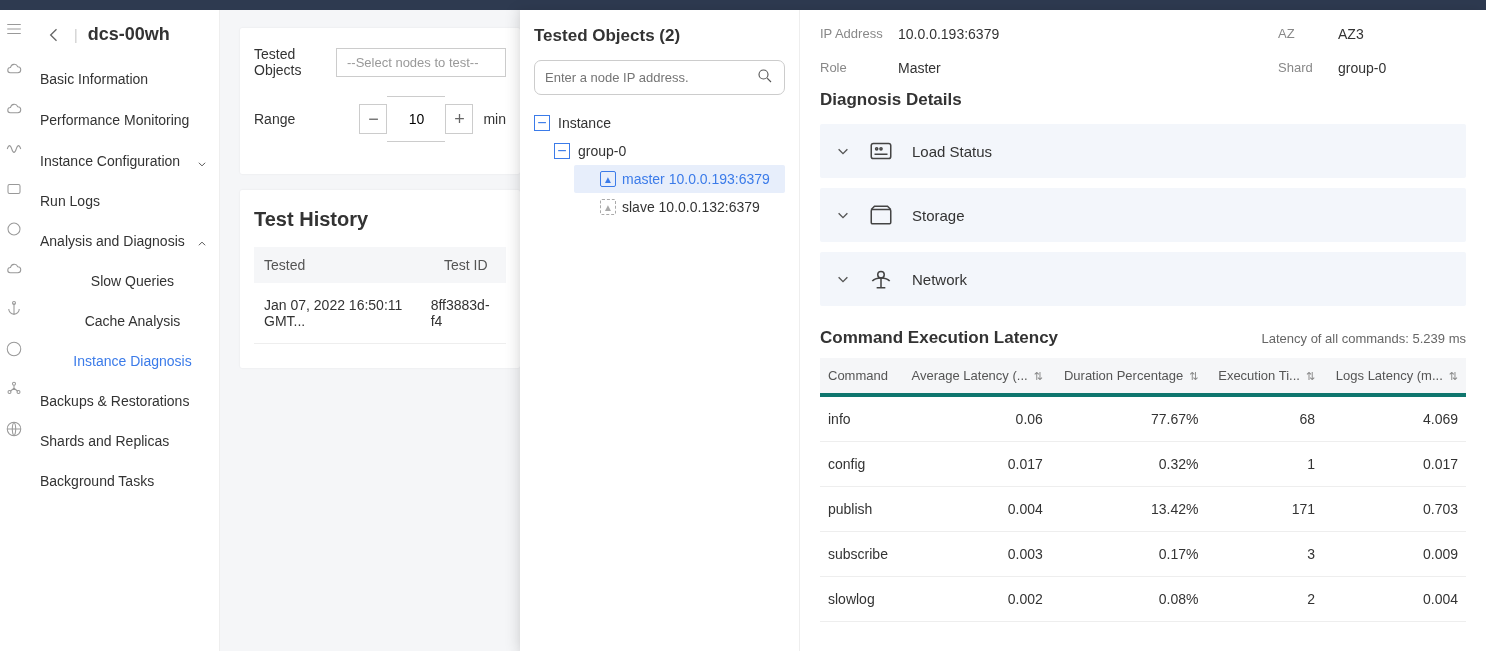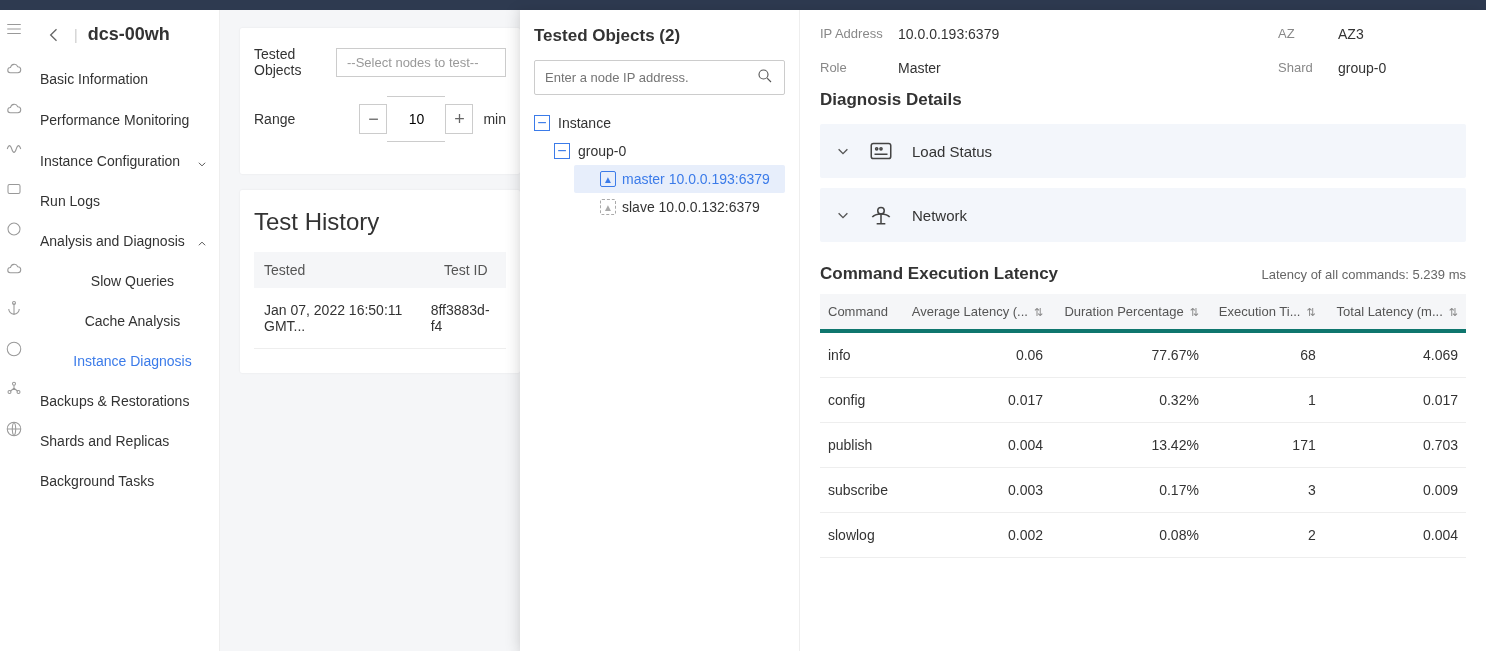--- a/index.html
+++ b/index.html
@@ -20,29 +20,29 @@
 .nav-item .caret { width:10px; height:10px; }
 .maincol { background:#f5f6f8; flex: 0 0 310px; padding:12px 0 0 0; overflow:hidden; position:relative; }
 .card { background:#fff; margin: 6px 10px 16px 20px; border-radius:2px; box-shadow: 0 0 2px rgba(0,0,0,.08); padding:18px 14px 24px 14px; }
 .row { display:flex; align-items:center; margin-bottom:18px; }
 .row .label { width:120px; color:#333; }
 .select { border:1px solid #ccc; padding:6px 10px; color:#999; min-width:170px; font-size:13px; }
 .stepper { display:flex; align-items:center; }
 .stepper button { width:28px; height:30px; border:1px solid #ccc; background:#fff; cursor:pointer; font-size:18px; color:#666; display:flex; align-items:center; justify-content:center; }
 .stepper input { width:58px; height:46px; border:1px solid #ccc; border-left:0; border-right:0; text-align:center; font-size:14px; }
 .stepper .unit { margin-left:10px; color:#333; }
-.card h3 { font-size:24px; font-weight:400; margin-bottom:16px; color:#333; }
+.card h3 { font-size:20px; font-weight:700; margin-bottom:16px; color:#333; }
 .th-row { display:flex; background:#f5f6f8; padding:10px 10px; color:#555; font-weight:500;}
 .th-row .c1{ width:180px; }
 .tr-row { display:flex; padding:14px 10px; border-bottom:1px solid #eee; color:#333; }
 .tr-row .c1{ width:180px; }
 .panel { position:fixed; top:10px; right:0; bottom:0; left:520px; background:#fff; display:flex; box-shadow:-4px 0 12px rgba(0,0,0,.1); }
 .tree { width:280px; padding:16px 14px; border-right:1px solid #eee; }
 .tree h3 { font-size:17px; font-weight:600; margin-bottom:14px; }
-.search { display:flex; align-items:center; border:1px solid #ccc; padding:6px 10px; border-radius:2px; margin-bottom:14px; }
+.search { display:flex; align-items:center; border:1px solid #ccc; padding:6px 10px; border-radius:7px; margin-bottom:14px; }
 .search input { border:0; outline:0; flex:1; font-size:13px; color:#333; }
 .tnode { display:flex; align-items:center; gap:8px; padding:6px 0; }
 .tnode .box { width:16px; height:16px; border:1px solid #3b7be9; display:flex; align-items:center; justify-content:center; color:#3b7be9; font-size:16px; line-height:1; cursor:pointer; }
 .tnode.leaf { padding-left:26px; gap:6px;}
 .tnode.leaf .nodeicon { width:16px; height:16px; border:1px solid #3b7be9; border-radius:2px; display:inline-flex; align-items:center; justify-content:center; font-size:10px; color:#3b7be9; }
 .tnode.leaf.selected { background:#e7eefb; border-radius:2px; }
 .tnode.leaf.selected span { color:#3b7be9; }
 .tnode.leaf.dim .nodeicon { border-style:dashed; border-color:#aaa; color:#aaa; }
 .tree .children { margin-left:20px; border-left: none; }
 .details { flex:1; padding:16px 20px; overflow-y:auto; }
@@ -255,40 +255,50 @@
               <circle cx="12" cy="10" r="1"></circle>
               <path d="M6 15h12"></path>
             </svg></span>
         <span class="alabel">Load Status</span>
       </div>
       <div class="accordion">
         <span class="chev"><svg class="chev-down" viewBox="0 0 16 16">
               <path d="M3 6l5 5 5-5"></path>
             </svg></span>
         <span class="aicon"><svg viewBox="0 0 24 24" width="26" height="26" fill="none" stroke="#444" stroke-width="1.4">
+              <path d="M3 7l3-3h12l3 3"></path>
+              <rect x="3" y="7" width="18" height="13" rx="1"></rect>
+            </svg></span>
+        <span class="alabel">Storage</span>
+      </div>
+      <div class="accordion">
+        <span class="chev"><svg class="chev-down" viewBox="0 0 16 16">
+              <path d="M3 6l5 5 5-5"></path>
+            </svg></span>
+        <span class="aicon"><svg viewBox="0 0 24 24" width="26" height="26" fill="none" stroke="#444" stroke-width="1.4">
               <circle cx="12" cy="8" r="3"></circle>
               <path d="M4 14c2-3 6-3 8-3s6 0 8 3"></path>
               <path d="M12 11v9M8 20h8"></path>
             </svg></span>
         <span class="alabel">Network</span>
       </div>
 
       <div class="latency-head">
         <h3>Command Execution Latency</h3>
         <span class="meta">Latency of all commands: 5.239 ms</span>
       </div>
 
       <table class="tbl">
         <thead>
           <tr>
             <th><span>Command</span></th>
             <th class="num"><span>Average Latency (...</span><span class="sort">⇅</span></th>
             <th class="num"><span>Duration Percentage</span><span class="sort">⇅</span></th>
             <th class="num"><span>Execution Ti...</span><span class="sort">⇅</span></th>
-            <th class="num"><span>Total Latency (m...</span><span class="sort">⇅</span></th>
+            <th class="num"><span>Logs Latency (m...</span><span class="sort">⇅</span></th>
           </tr>
         </thead>
         <tbody id="latency-body">
             <tr>
               <td>info</td>
               <td class="num">0.06</td>
               <td class="num">77.67%</td>
               <td class="num">68</td>
               <td class="num">4.069</td>
             </tr>

